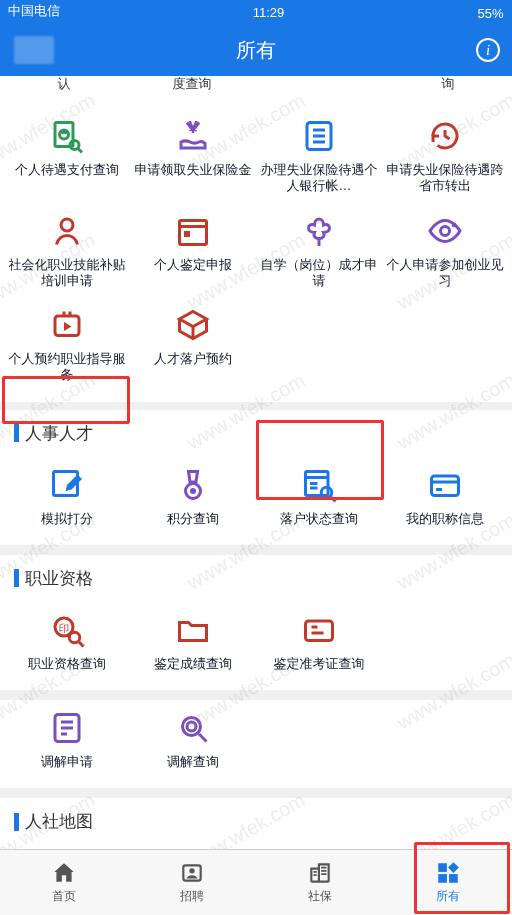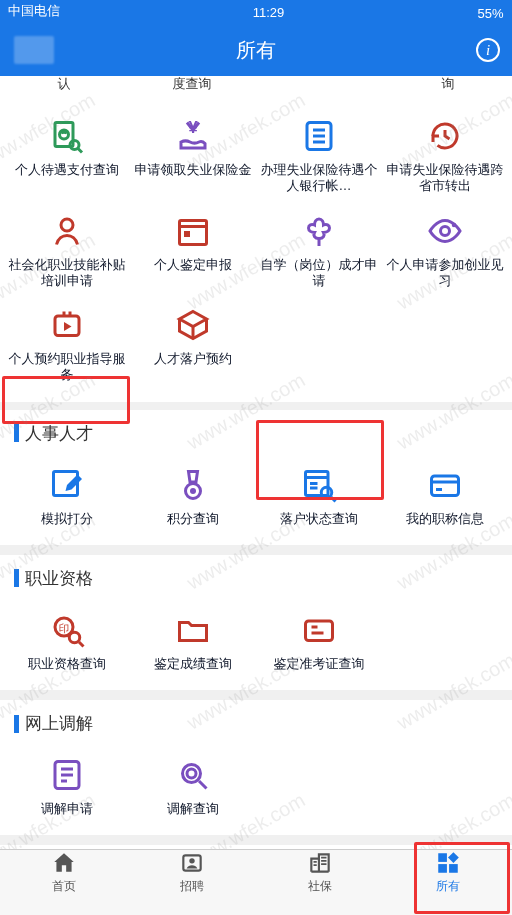--- a/index.html
+++ b/index.html
@@ -107,20 +107,21 @@
     background:#f7f7f7;
     border-top:1px solid #ccc;
     display:flex;
     z-index:10;
   }
   .tab {
     flex:1;
     display:flex;
     flex-direction:column;
     align-items:center;
+    justify-content:center;
     font-size:12px;
     color:#555;
     gap:2px;
   }
   .tab.active { color:#1a77e6; }
   .tab .ticon { width:26px; height:26px; display:flex; align-items:center; justify-content:center; }
   svg { display:block; }
 </style>
 </head>
 <body>
@@ -383,24 +384,20 @@
             <line x1="7" y1="10" x2="11" y2="10" stroke="#c0392b" fill="none" stroke-width="2"></line>
             <line x1="7" y1="14" x2="15" y2="14" stroke="#c0392b" fill="none" stroke-width="2"></line>
           </svg>
         </div>
         <div class="label">鉴定准考证查询</div>
       </div>
     </div>
 </div>
 
 <div class="section">
-  <div class="section-title">
-    <span class="bar"></span>
-    <span>网上调解</span>
-  </div>
   <div class="grid" id="grid3">
       <div class="cell">
         <div class="icon">
           <svg width="36" height="36" viewBox="0 0 24 24">
             <rect x="4" y="3" width="16" height="18" rx="2" stroke="#7a4fbf" fill="none" stroke-width="2"></rect>
             <line x1="8" y1="8" x2="16" y2="8" stroke="#7a4fbf" fill="none" stroke-width="2"></line>
             <line x1="8" y1="12" x2="16" y2="12" stroke="#7a4fbf" fill="none" stroke-width="2"></line>
             <line x1="8" y1="16" x2="12" y2="16" stroke="#7a4fbf" fill="none" stroke-width="2"></line>
           </svg>
         </div>

